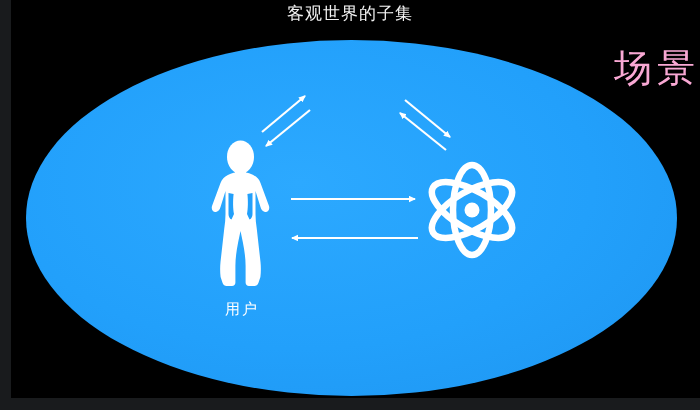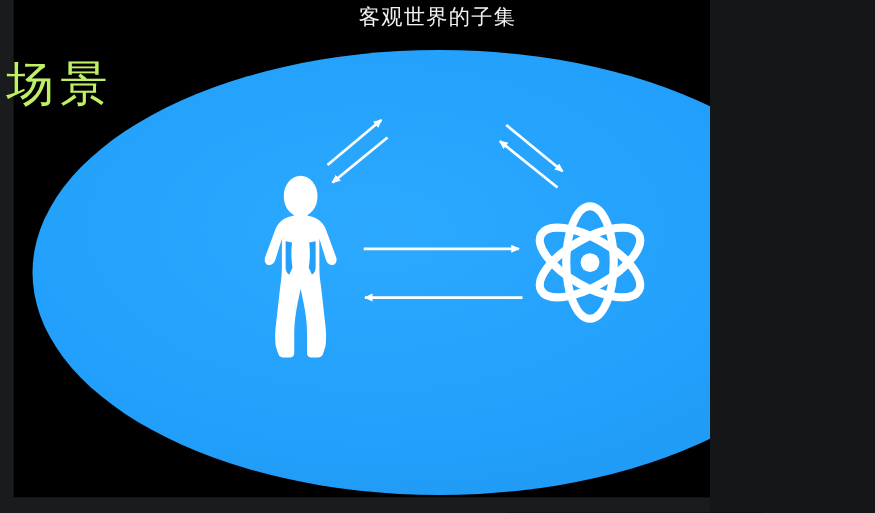--- a/index.html
+++ b/index.html
@@ -9,21 +9,21 @@
   }
   body {
     width: 700px;
     height: 410px;
     overflow: hidden;
     font-family: "Liberation Sans", "DejaVu Sans", sans-serif;
   }
 
   #slide {
     position: relative;
-    width: 568px;
+    width: 700px;
     height: 410px;
     background: #141618;
     overflow: hidden;
   }
 
   
   #canvas {
     position: absolute;
     left: 11px;
     top: 0px;
@@ -57,22 +57,22 @@
     border-radius: 50%;
     background: radial-gradient(ellipse at 42% 40%, #2CA9FF 0%, #22A0FB 55%, #1E95F0 100%);
   }
 
   
   #scene-label {
     position: absolute;
     left: 0;
     top: 44px;
     width: 700px;
-    text-align: left;
-    color: #bef264;
+    text-align: right;
+    color: #f9a8d4;
     font-size: 38px;
     line-height: 48px;
     letter-spacing: 5px;
     text-indent: 5px;
     white-space: nowrap;
   }
 
   
   #art {
     position: absolute;
@@ -195,17 +195,18 @@
       <line x1="262" y1="132" x2="305" y2="96" marker-end="url(#ah)"></line>
       <line x1="310" y1="110" x2="266" y2="146" marker-end="url(#ah)"></line>
     </g>
 
     <g stroke="#ffffff" stroke-width="2.2" fill="none">
       <line x1="405" y1="100" x2="450" y2="137" marker-end="url(#ah)"></line>
       <line x1="446" y1="150" x2="400" y2="113" marker-end="url(#ah)"></line>
     </g>
   </svg>
 
+  <div id="user-label" class="entity-label">用户</div>
 
 
   <div id="gutter-bottom"></div>
 
 </div>
 
 </body></html>

